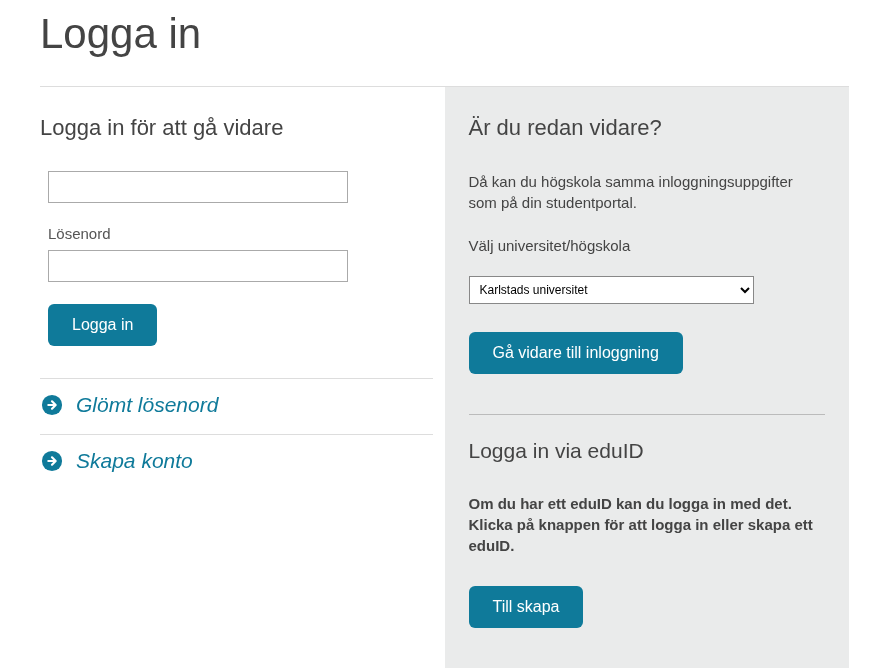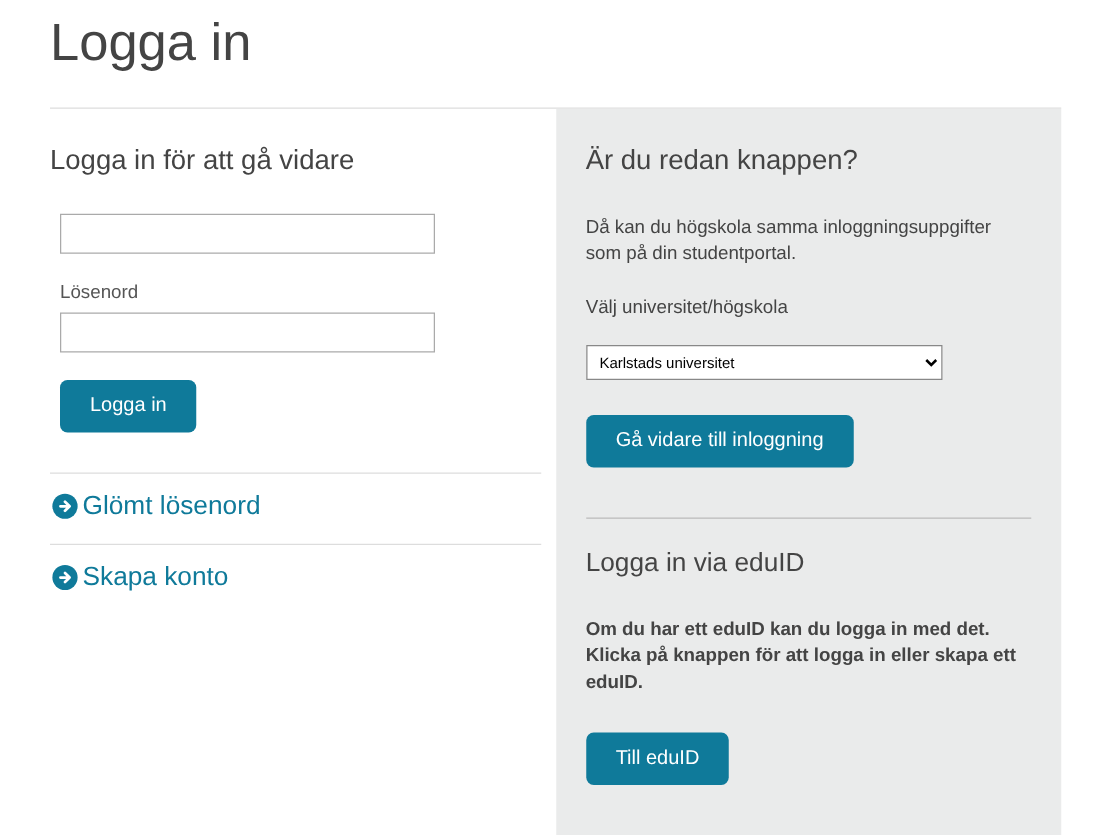--- a/index.html
+++ b/index.html
@@ -77,21 +77,22 @@
     .link-row {
       border-top: 1px solid #ddd;
       padding: 14px 0;
     }
     .link-row a {
       color: #0f7a9a;
       text-decoration: none;
       font-size: 21px;
       display: inline-flex;
       align-items: center;
-      gap: 2px;
+      gap: 12px;
+      font-style: italic;
     }
     .arrow-icon {
       width: 24px;
       height: 24px;
       display: inline-flex;
       align-items: center;
       justify-content: center;
     }
     .right-text {
       font-size: 15px;
@@ -173,30 +174,30 @@
                 <path d="M8 12h7M12 8l4 4-4 4" stroke="#fff" stroke-width="2.4" fill="none" stroke-linecap="round" stroke-linejoin="round"></path>
               </svg>
           </span>
           <span>Skapa konto</span>
         </a>
       </div>
     </div>
   </div>
 
   <div class="right-col">
-    <h2>Är du redan knappen?</h2>
+    <h2>Är du redan vidare?</h2>
     <p class="right-text">Då kan du högskola samma inloggningsuppgifter som på din studentportal.</p>
 
     <label class="right-label">Välj universitet/högskola</label>
     <select class="uni-select">
       <option>Karlstads universitet</option>
     </select>
     <br>
     <button class="btn">Gå vidare till inloggning</button>
 
     <div class="right-divider"></div>
 
     <div class="eduid-heading">Logga in via eduID</div>
     <p class="eduid-text">Om du har ett eduID kan du logga in med det. Klicka på knappen för att logga in eller skapa ett eduID.</p>
-    <button class="btn">Till eduID</button>
+    <button class="btn">Till skapa</button>
   </div>
 
 </div>
 
 </body></html>

